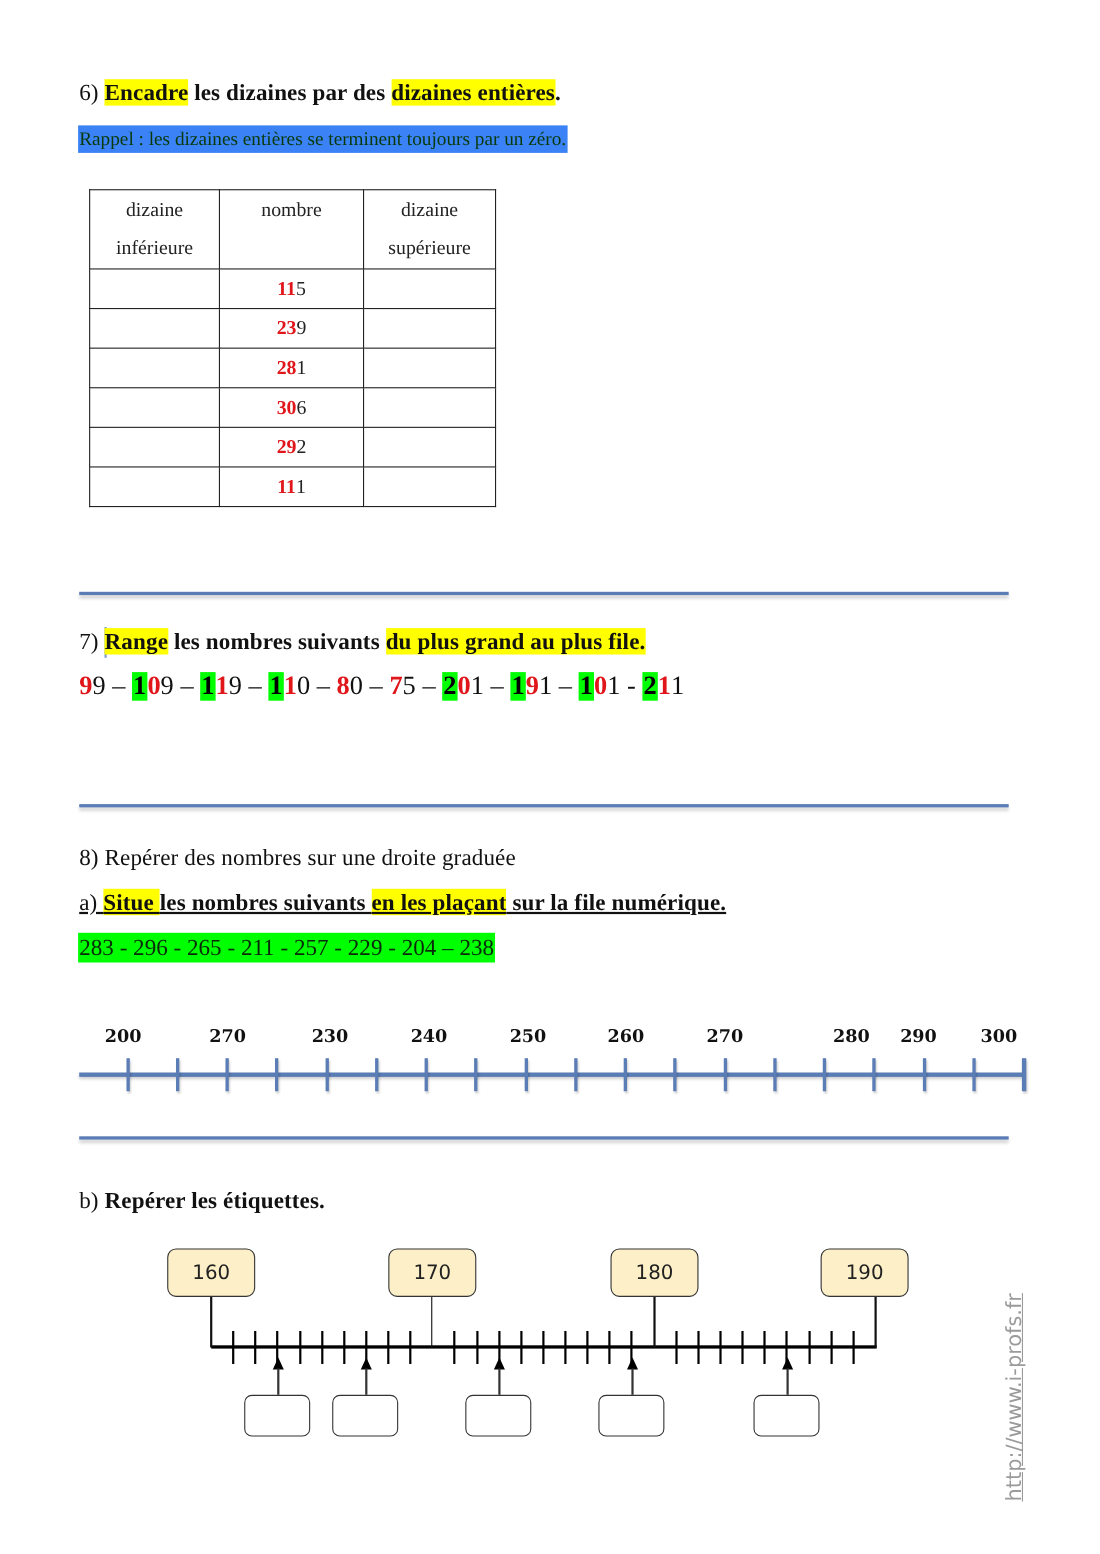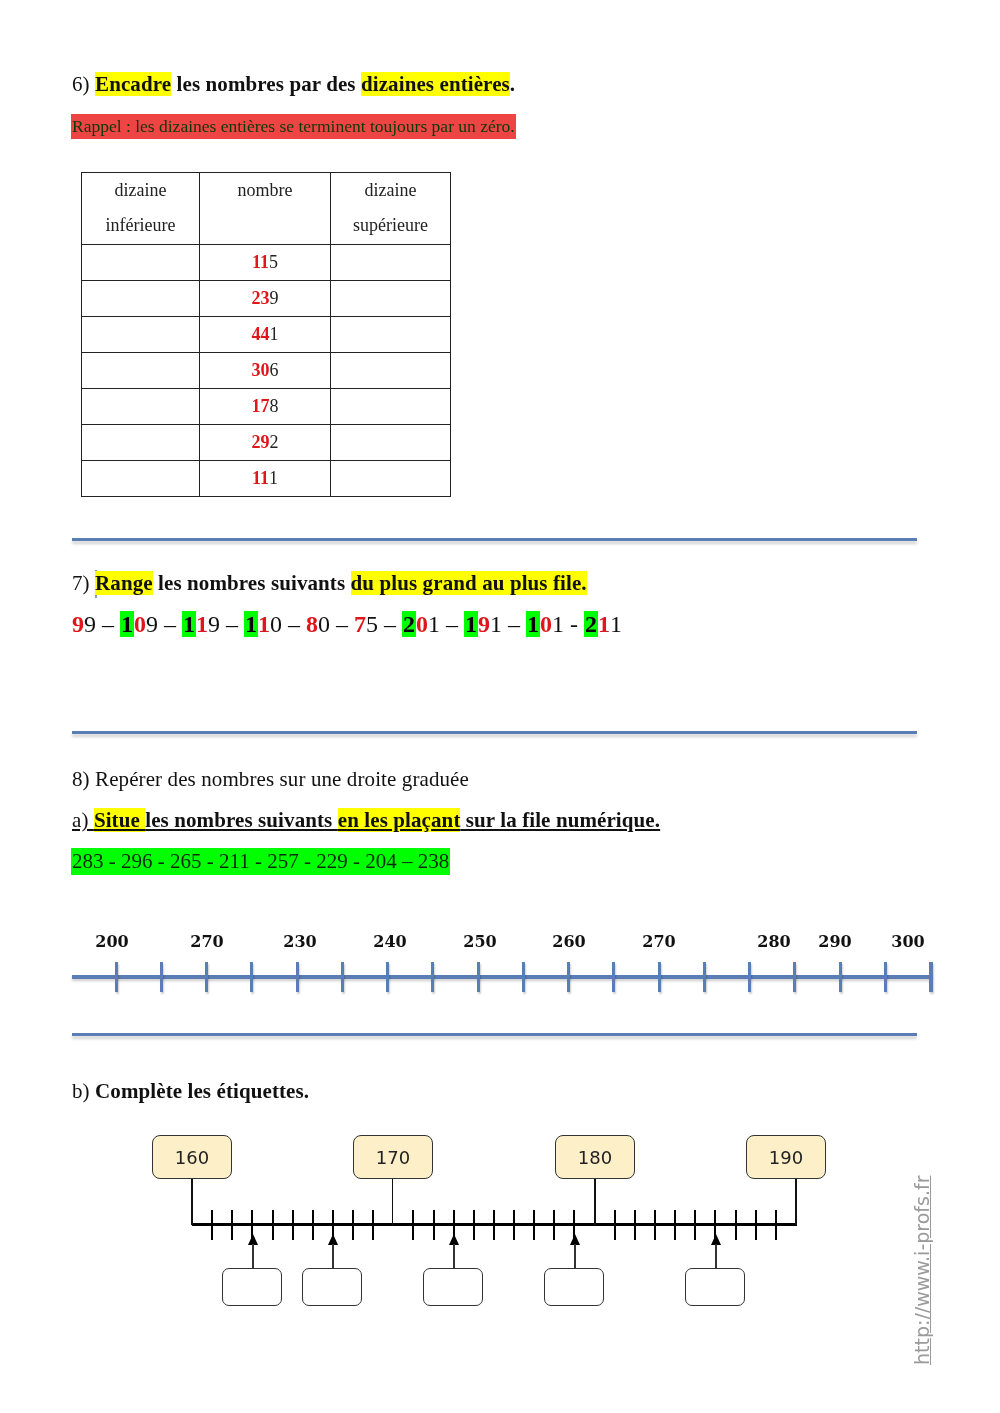--- a/index.html
+++ b/index.html
@@ -5,21 +5,21 @@
   html, body { margin: 0; padding: 0; }
   body {
     width: 1000px; height: 1413px; background: #ffffff; position: relative; overflow: hidden;
     font-family: "DejaVu Serif", "Liberation Serif", serif; color: #111;
   }
   .abs { position: absolute; }
   .q-title { font-size: 21px; font-family: "Liberation Serif", "DejaVu Serif", serif; white-space: nowrap; letter-spacing: 0.1px; }
   .b { font-weight: bold; }
   .hl-yellow { background: #ffff00; }
   .red { color: #e0161b; font-weight: bold; }
-  .rappel { font-size: 17.5px; font-family: "Liberation Serif", serif; background: #ef4444; color: #0a3a0a; padding: 2px 1px; white-space: nowrap; }
+  .rappel { font-size: 17.5px; font-family: "Liberation Serif", serif; background: #3b82f6; color: #0a3a0a; padding: 2px 1px; white-space: nowrap; }
   table.tens { position: absolute; left: 81px; top: 172px; border-collapse: collapse; font-family: "Liberation Serif", serif; font-size: 18px; color: #222; }
   table.tens td, table.tens th { border: 1px solid #222; text-align: center; padding: 0; font-weight: normal; }
   table.tens th { height: 71px; vertical-align: top; line-height: 35px; padding-top: 0; }
   table.tens td { height: 35px; }
   .col1 { width: 117px; } .col2 { width: 130px; } .col3 { width: 119px; }
   .sep { position: absolute; left: 72px; width: 845px; height: 3px; background: #5b7db6; box-shadow: 0 3px 3px rgba(0,0,0,0.18); }
   .series { font-size: 24px; font-family: "Liberation Serif", serif; white-space: nowrap; }
   .series .g { background: #00ff00; font-weight: bold; color: #000; padding: 0 1px; }
   .numline-a { position: absolute; left: 72px; top: 975px; width: 860px; height: 4px; background: #5b7db6; box-shadow: 0 2px 3px rgba(0,0,0,0.2); }
   .tick-a { position: absolute; width: 3px; height: 30px; top: 962px; background: #5b7db6; box-shadow: 1px 2px 2px rgba(0,0,0,0.2); }
@@ -33,21 +33,21 @@
   .arrow-stem { position: absolute; width: 2px; background: #333; top: 1244px; height: 24px; }
   .arrow-head { position: absolute; top: 1234px; width: 0; height: 0; border-left: 5px solid transparent; border-right: 5px solid transparent; border-bottom: 11px solid #000; }
   .watermark { position: absolute; left: 911px; top: 1365px; transform-origin: 0 0; transform: rotate(-90deg); font-family: "DejaVu Sans", sans-serif; font-size: 19px; color: #9a9a9a; text-decoration: underline; white-space: nowrap; }
   .cursor-mark { display: inline-block; width: 2px; height: 28px; background: #7d9fd0; vertical-align: -8px; margin-right: -2px; }
 </style>
 </head>
 <body>
 
 <div class="abs q-title" style="left:72px; top:72px;">
   <span>6)</span>
-  <span class="b hl-yellow">Encadre</span><span class="b"> les nombres par des </span><span class="b hl-yellow">dizaines entières</span><span class="b">.</span>
+  <span class="b hl-yellow">Encadre</span><span class="b"> les dizaines par des </span><span class="b hl-yellow">dizaines entières</span><span class="b">.</span>
 </div>
 <div class="abs rappel" style="left:71px; top:114px;">Rappel : les dizaines entières se terminent toujours par un zéro.</div>
 
 <table class="tens">
   <tbody>
       <tr>
     <th class="col1"><span>dizaine</span><br><span>inférieure</span></th>
     <th class="col2"><span>nombre</span></th>
     <th class="col3"><span>dizaine</span><br><span>supérieure</span></th>
   </tr>
@@ -56,31 +56,26 @@
     <td><span class="red">11</span><span>5</span></td>
     <td></td>
   </tr>
   <tr>
     <td></td>
     <td><span class="red">23</span><span>9</span></td>
     <td></td>
   </tr>
   <tr>
     <td></td>
-    <td><span class="red">44</span><span>1</span></td>
+    <td><span class="red">28</span><span>1</span></td>
     <td></td>
   </tr>
   <tr>
     <td></td>
     <td><span class="red">30</span><span>6</span></td>
-    <td></td>
-  </tr>
-  <tr>
-    <td></td>
-    <td><span class="red">17</span><span>8</span></td>
     <td></td>
   </tr>
   <tr>
     <td></td>
     <td><span class="red">29</span><span>2</span></td>
     <td></td>
   </tr>
   <tr>
     <td></td>
     <td><span class="red">11</span><span>1</span></td>
@@ -141,21 +136,21 @@
     <div class="tick-a" style="left: 748px;"></div>
     <div class="tick-a" style="left: 793.25px;"></div>
     <div class="tick-a" style="left: 838.5px;"></div>
     <div class="tick-a" style="left: 883.75px;"></div>
     <div class="tick-a" style="left: 929px; width: 4px;"></div>
   </div>
 
 <div class="sep" style="top:1033px;"></div>
 
 <div class="abs q-title" style="left:72px; top:1079px;">
-  <span>b) </span><span class="b">Complète les étiquettes.</span>
+  <span>b) </span><span class="b">Repérer les étiquettes.</span>
 </div>
 
 <div class="numline-b"></div>
 <div id="ticks-b">
     <div class="tick-b" style="left: 211.13px;"></div>
     <div class="tick-b" style="left: 231.26px;"></div>
     <div class="tick-b" style="left: 251.39px;"></div>
     <div class="tick-b" style="left: 271.52px;"></div>
     <div class="tick-b" style="left: 291.65px;"></div>
     <div class="tick-b" style="left: 311.78px;"></div>

